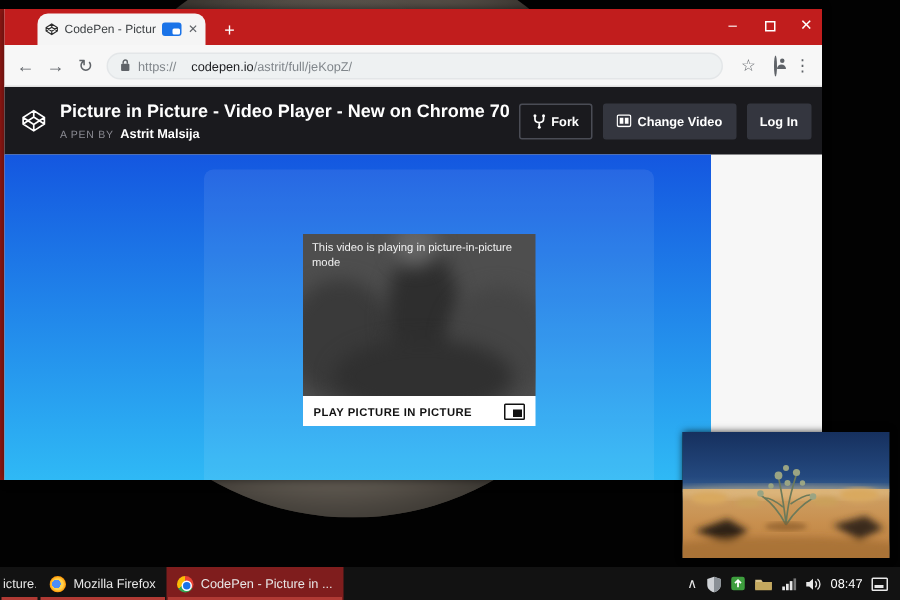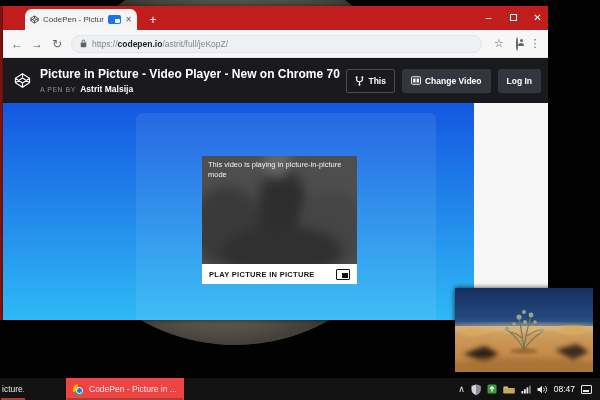--- a/index.html
+++ b/index.html
@@ -38,21 +38,21 @@
   #btn-max span { display:block; width:7px; height:7px; border:1px solid #fff; }
 
   
   #toolbar { left:0; top:24px; width:545px; height:28px; background:#f7f7f7; display:flex; align-items:center;
     border-bottom:1px solid #e0e0e0; }
   .nav-ico { width:20px; color:#5f6368; font-size:12px; text-align:center; flex:none; }
   #omnibox { flex:1; height:18px; background:#eef1f2; border:1px solid #e3e6e8; border-radius:10px;
     margin:0 8px 0 4px; display:flex; align-items:center; padding:0 8px; gap:5px; }
   #lock-icon { width:7px; height:9px; flex:none; }
   #url { font-size:8.5px; color:#80868b; white-space:nowrap; overflow:hidden; }
-  #url b { color:#202124; font-weight:bold; }
+  #url b { color:#202124; font-weight:normal;padding-left:10px; }
   .tool-ico { width:18px; color:#5f6368; font-size:11px; text-align:center; flex:none; }
   #avatar-icon { width:11px; height:11px; border:1.3px solid #5f6368; border-radius:50%; position:relative; margin:0 auto; }
   #avatar-icon::before { content:""; position:absolute; left:2.6px; top:1.4px; width:3px; height:3px; border-radius:50%; background:#5f6368; }
   #avatar-icon::after { content:""; position:absolute; left:1.2px; top:5.2px; width:6px; height:3.4px; border-radius:3px 3px 0 0; background:#5f6368; }
 
   
   #cp-header { left:0; top:52px; width:545px; height:45px; background:#1a1a1e; display:flex; align-items:center; }
   #cp-logo { margin-left:11px; flex:none; }
   #cp-titles { margin-left:9px; flex:1; min-width:0; }
   #cp-title { color:#fff; font-size:12px; font-weight:bold; white-space:nowrap; }
@@ -80,21 +80,21 @@
 
   
   #pip-window { left:455px; top:288px; width:138px; height:84px; background:#123; box-shadow:0 0 5px rgba(0,0,0,.8); }
   #pip-window svg { display:block; }
 
   
   #taskbar { left:0; top:378px; width:600px; height:22px; background:#121212; display:flex; align-items:stretch; }
   .tb-item { display:flex; align-items:center; gap:5px; padding:0 7px; position:relative; flex:none; }
   .tb-item .tb-label { font-size:8.5px; color:#e8e8e8; white-space:nowrap; overflow:hidden; }
   .tb-item .underline { position:absolute; left:1px; right:1px; bottom:0; height:2px; background:#b03a34; }
-  .tb-item.active { background:#ef4444;margin-left:40px; }
+  .tb-item.active { background:#7f1d1d; }
   #tb-cut { width:26px; padding:0 2px; }
   .ff-icon { width:11px; height:11px; border-radius:50%; flex:none;
     background: radial-gradient(circle at 42% 48%, #4d8df5 0 33%, transparent 34%),
                 radial-gradient(circle at 50% 50%, #ffd24d 0 45%, #ff9500 70%, #e8590c 100%); }
   .chrome-icon { width:11px; height:11px; border-radius:50%; flex:none; position:relative;
     background: conic-gradient(#ea4335 0 120deg, #34a853 0 240deg, #fbbc05 0 360deg); }
   .chrome-icon::after { content:""; position:absolute; left:3px; top:3px; width:5px; height:5px;
     background:#1a73e8; border:1px solid #fff; border-radius:50%; }
   #tray { margin-left:auto; display:flex; align-items:center; gap:6px; padding-right:8px; }
   .tray-ico { color:#e8e8e8; font-size:9px; line-height:1; }
@@ -162,21 +162,21 @@
           <b>Astrit Malsija</b>
         </div>
       </div>
       <div class="cp-btn outline">
         <svg width="9" height="10" viewBox="0 0 12 14">
           <path d="M2 2v3c0 2 2 3 4 3s4-1 4-3V2 M6 8v4" fill="none" stroke="#fff" stroke-width="1.6"></path>
           <circle cx="2" cy="1.6" r="1.4" fill="#fff"></circle>
             <circle cx="10" cy="1.6" r="1.4" fill="#fff"></circle>
             <circle cx="6" cy="12.4" r="1.4" fill="#fff"></circle>
         </svg>
-        <span>This</span>
+        <span>Fork</span>
       </div>
       <div class="cp-btn">
         <svg width="10" height="9" viewBox="0 0 14 12">
           <rect x="0.7" y="0.7" width="12.6" height="10.6" rx="1.5" fill="none" stroke="#fff" stroke-width="1.3"></rect>
           <rect x="3" y="3.2" width="3.4" height="5.6" fill="#fff"></rect>
             <rect x="7.8" y="3.2" width="3.4" height="5.6" fill="#fff"></rect>
         </svg>
         <span>Change Video</span>
       </div>
       <div class="cp-btn">
@@ -260,20 +260,25 @@
       </g>
       <ellipse cx="69" cy="63" rx="14" ry="3" fill="#8a5c2a" opacity="0.7" filter="url(#b1)"></ellipse>
     </svg>
   </div>
 
   <div id="taskbar" class="abs">
     <div class="tb-item" id="tb-cut">
       <span class="tb-label">icture...</span>
       <span class="underline"></span>
     </div>
+    <div class="tb-item">
+      <span class="ff-icon"></span>
+      <span class="tb-label">Mozilla Firefox</span>
+      <span class="underline"></span>
+    </div>
     <div class="tb-item active">
       <span class="chrome-icon"></span>
       <span class="tb-label">CodePen - Picture in ...</span>
       <span class="underline"></span>
     </div>
 
     <div id="tray">
       <span class="tray-ico">∧</span>
       <svg class="tray-svg" width="10" height="11" viewBox="0 0 10 11">
         <path d="M5 0.5 9.5 2v4c0 2.5-2 4-4.5 5C2.5 10 0.5 8.5 0.5 6V2z" fill="#cfd2d6"></path>

